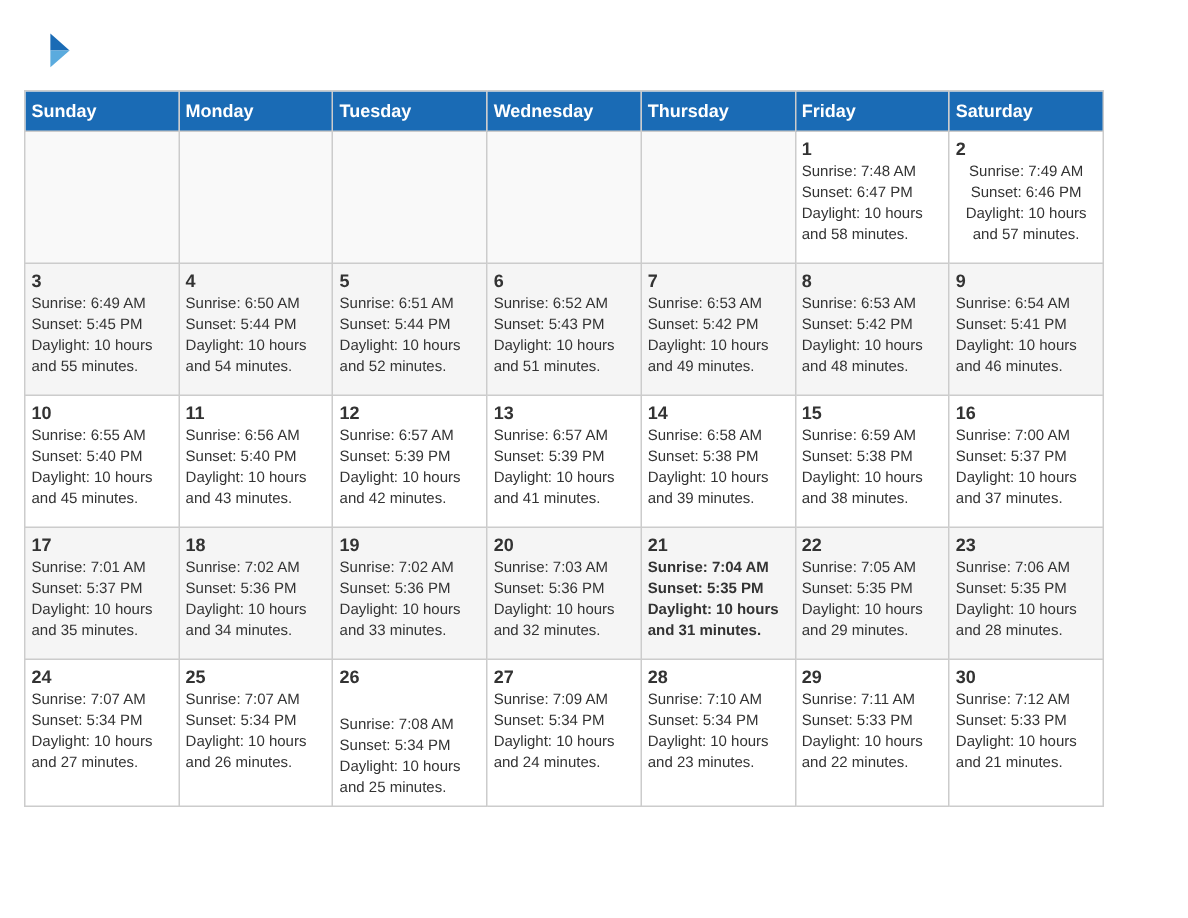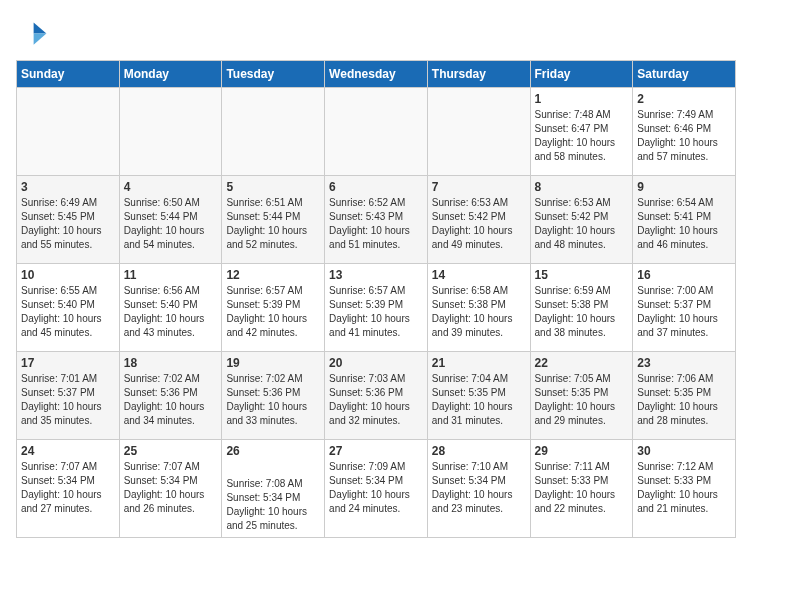--- a/index.html
+++ b/index.html
@@ -141,21 +141,21 @@
           <td class="empty-cell"></td>
           <td style="background: rgb(255, 255, 255);">
             <div class="day-num">1</div>
             <div class="day-info" style="white-space: pre-line;">Sunrise: 7:48 AM
 Sunset: 6:47 PM
 Daylight: 10 hours
 and 58 minutes.</div>
           </td>
           <td style="background: rgb(255, 255, 255);">
             <div class="day-num">2</div>
-            <div class="day-info" style="white-space: pre-line;">Sunrise: 7:49 AM
+            <div class="day-info" style="white-space: pre-line; text-align: center;">Sunrise: 7:49 AM
 Sunset: 6:46 PM
 Daylight: 10 hours
 and 57 minutes.</div>
           </td>
         </tr>
         <tr>
           <td style="background: rgb(245, 245, 245);">
             <div class="day-num">3</div>
             <div class="day-info" style="white-space: pre-line;">Sunrise: 6:49 AM
 Sunset: 5:45 PM
@@ -280,21 +280,21 @@
           </td>
           <td style="background: rgb(245, 245, 245);">
             <div class="day-num">20</div>
             <div class="day-info" style="white-space: pre-line;">Sunrise: 7:03 AM
 Sunset: 5:36 PM
 Daylight: 10 hours
 and 32 minutes.</div>
           </td>
           <td style="background: rgb(245, 245, 245);">
             <div class="day-num">21</div>
-            <div class="day-info" style="white-space: pre-line;">Sunrise: 7:04 AM
+            <div class="day-info" style="white-space: pre-line; font-weight: bold;">Sunrise: 7:04 AM
 Sunset: 5:35 PM
 Daylight: 10 hours
 and 31 minutes.</div>
           </td>
           <td style="background: rgb(245, 245, 245);">
             <div class="day-num">22</div>
             <div class="day-info" style="white-space: pre-line;">Sunrise: 7:05 AM
 Sunset: 5:35 PM
 Daylight: 10 hours
 and 29 minutes.</div>

